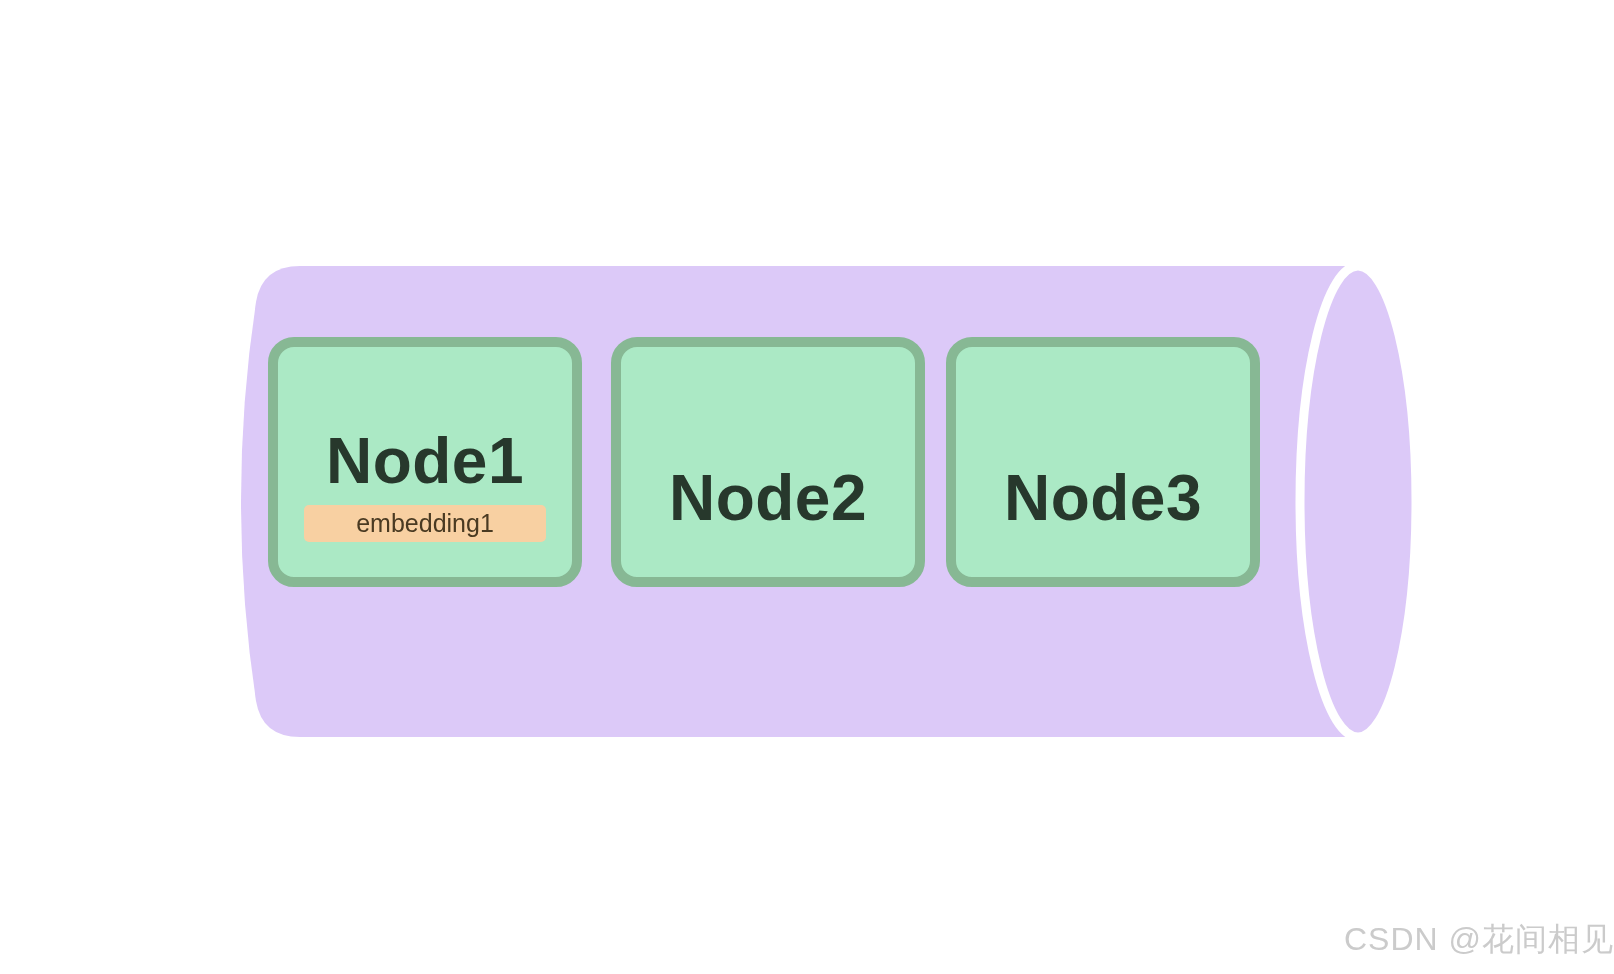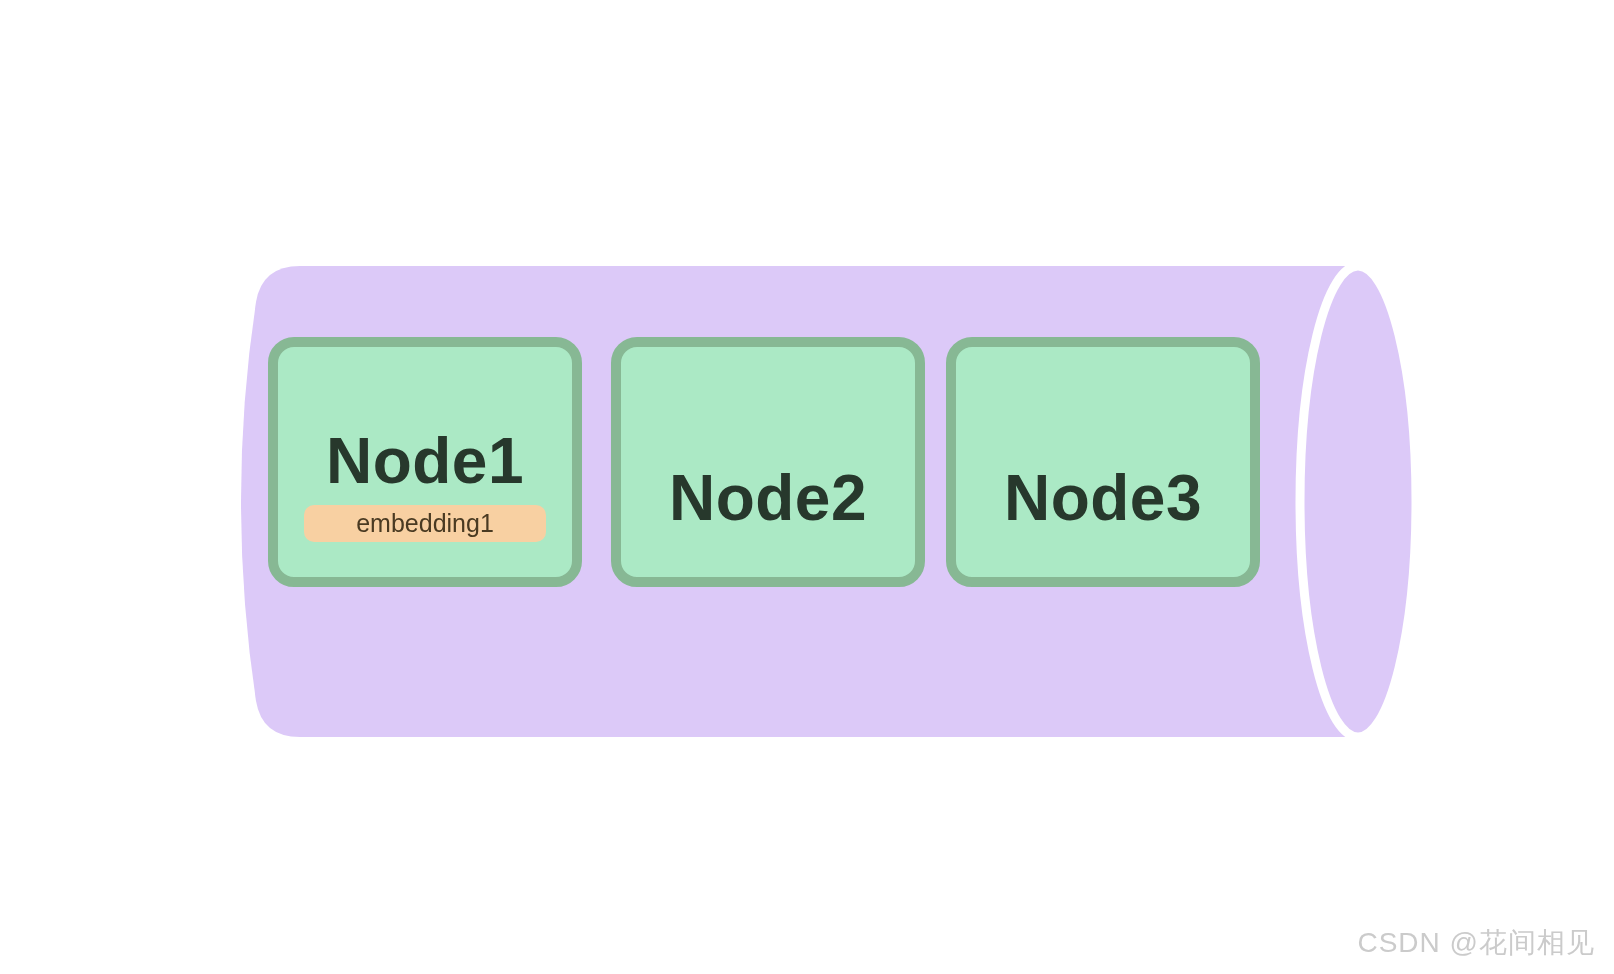--- a/index.html
+++ b/index.html
@@ -57,35 +57,35 @@
     font-weight: 600;
     line-height: 1;
     color: var(--node-text);
     letter-spacing: 0.5px;
     margin-bottom: 12px;
   }
   .embedding-badge {
     width: 242px;
     height: 37px;
     background: var(--embedding-fill);
-    border-radius: 10px;
+    border-radius: 5px;
     display: flex;
     align-items: center;
     justify-content: center;
   }
   .embedding-text {
     font-size: 25px;
     color: var(--embedding-text);
   }
 
   .watermark {
     position: absolute;
-    right: 19px;
+    right: 0;
     bottom: 12px;
-    font-size: 28px;
+    font-size: 32px;
     color: var(--watermark-color);
     letter-spacing: 1px;
     white-space: nowrap;
   }
 </style>
 </head>
 <body>
 
 <div class="canvas">
 

